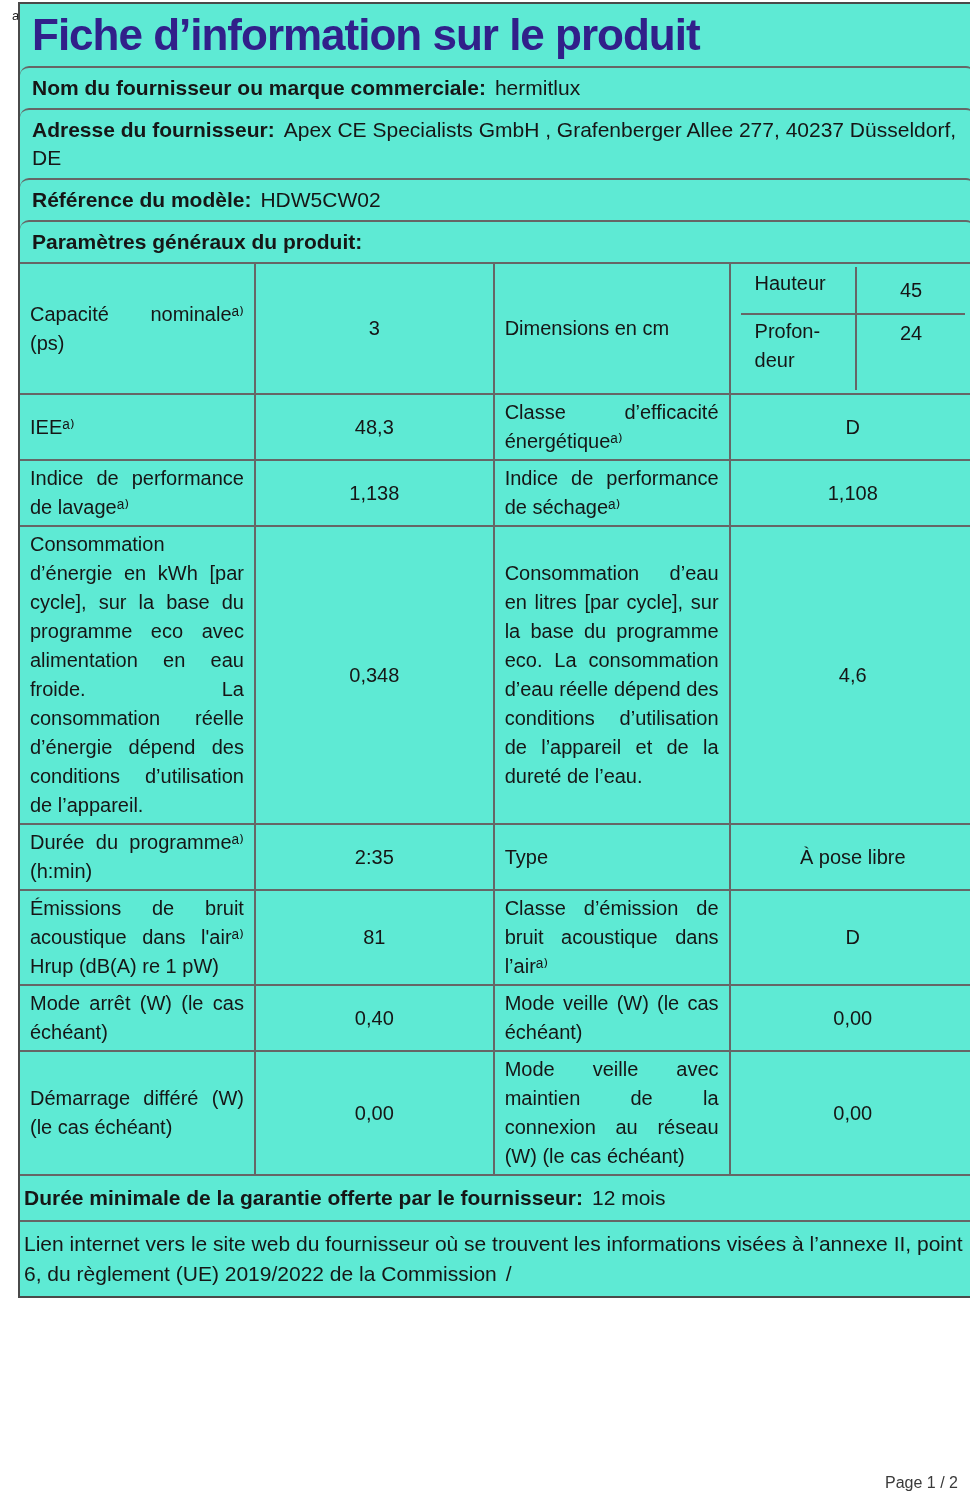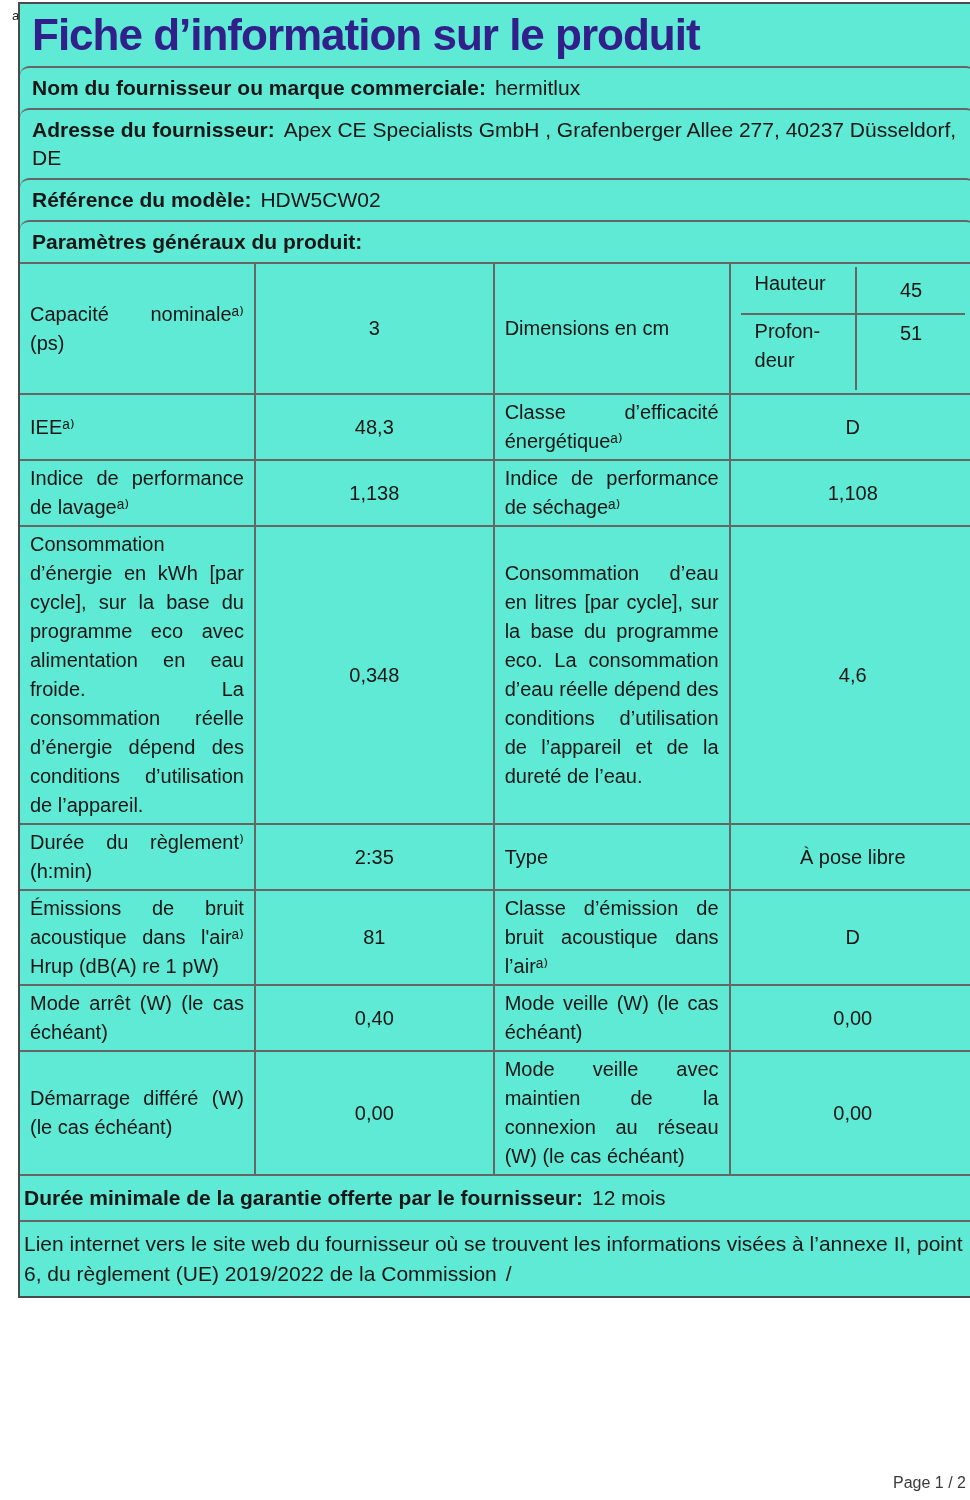--- a/index.html
+++ b/index.html
@@ -116,21 +116,21 @@
     font-size:18px;
     color:#222;
   }
   .footnote .marker{
     font-size:13px;
     vertical-align:super;
     margin-right:6px;
   }
   .page-num{
     position:absolute;
-    right:4px;
+    right:12px;
     top:1474px;
     font-size:16px;
     color:#3a3a3a;
     text-align:right;
   }
 </style>
 </head>
 <body>
 
 <div class="sheet">
@@ -175,21 +175,21 @@
                 <col style="width:48.5%">
               </colgroup>
             <tbody>
               <tr class="d0">
                 <td class="dim-label">Hauteur</td>
                 <td class="value">45</td>
               </tr>
               <tr class="d2">
                 <td class="dim-label">Profon-
 deur</td>
-                <td class="value" style="vertical-align:top;padding-top:4px;">51</td>
+                <td class="value" style="vertical-align:top;padding-top:4px;">24</td>
               </tr>
             </tbody>
           </table>
         </td>
       </tr>
 
       <tr class="r1">
         <td class="param">IEEᵃ⁾</td>
         <td class="value">48,3</td>
         <td class="param">Classe d’efficacité énergétiqueᵃ⁾</td>
@@ -204,21 +204,21 @@
       </tr>
 
       <tr class="r3">
         <td class="param">Consommation d’énergie en kWh [par cycle], sur la base du programme eco avec alimentation en eau froide. La consommation réelle d’énergie dépend des conditions d’utilisation de l’appareil.</td>
         <td class="value">0,348</td>
         <td class="param">Consommation d’eau en litres [par cycle], sur la base du programme eco. La consommation d’eau réelle dépend des conditions d’utilisation de l’appareil et de la dureté de l’eau.</td>
         <td class="value">4,6</td>
       </tr>
 
       <tr class="r4">
-        <td class="param">Durée du règlement⁾ (h:min)</td>
+        <td class="param">Durée du programmeᵃ⁾ (h:min)</td>
         <td class="value">2:35</td>
         <td class="param">Type</td>
         <td class="value">À pose libre</td>
       </tr>
 
       <tr class="r5">
         <td class="param">Émissions de bruit acoustique dans l'airᵃ⁾ Hrup (dB(A) re 1 pW)</td>
         <td class="value">81</td>
         <td class="param">Classe d’émission de bruit acoustique dans l’airᵃ⁾</td>
         <td class="value">D</td>

